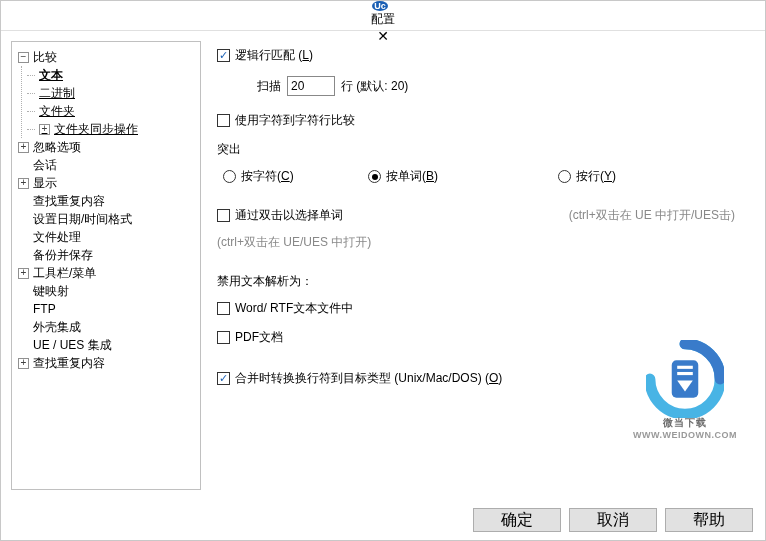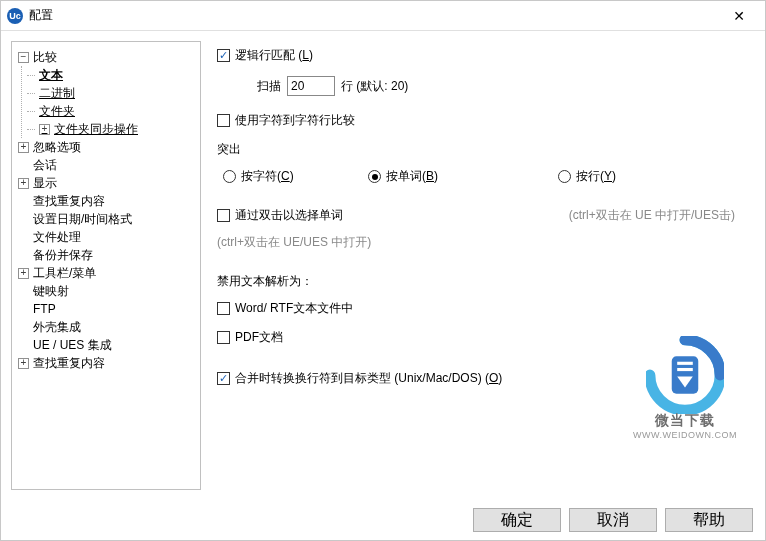--- a/index.html
+++ b/index.html
@@ -10,22 +10,23 @@
   width: 766px;
   height: 541px;
   overflow: hidden;
   position: relative;
 }
 .window { border: 1px solid #c8c8c8; width: 766px; height: 541px; display: flex; flex-direction: column; }
 .titlebar {
   height: 30px;
   display: flex;
   align-items: center;
-  padding: 0 6px;
+  padding: 0 18px;
   border-bottom: 1px solid #e0e0e0;
+  flex-direction: column;
 }
 .titlebar .icon {
   width: 16px; height: 16px; border-radius: 50%;
   background: #1a5fb4; color: #fff;
   display: flex; align-items: center; justify-content: center;
   font-size: 9px; font-weight: bold; margin-right: 6px;
 }
 .titlebar .title { flex: 1; }
 .titlebar .close {
   width: 40px; height: 28px;
@@ -106,22 +107,22 @@
 }
 .btn.disabled { color: #a0a0a0; }
 
 .watermark {
   position: absolute;
   right: 18px; bottom: 50px;
   text-align: center;
   pointer-events: none; opacity: 0.85;
 }
 .watermark svg { display: block; margin: 0 auto; }
-.watermark .wm-text { font-size: 14px; font-weight: bold; color: #555; letter-spacing: 1px; margin-top: -2px;}
-.watermark .wm-url { font-size: 9px; color: #888; letter-spacing: 0.5px; }
+.watermark .wm-text { font-size: 10px; font-weight: bold; color: #555; letter-spacing: 1px; margin-top: -2px;}
+.watermark .wm-url { font-size: 9px; color: #888; letter-spacing: 0.5px; font-weight: bold; }
 </style>
 </head>
 <body>
 
 <div class="window">
   <div class="titlebar">
     <div class="icon">
         <span>Uc</span>
       </div>
     <div class="title">配置</div>

